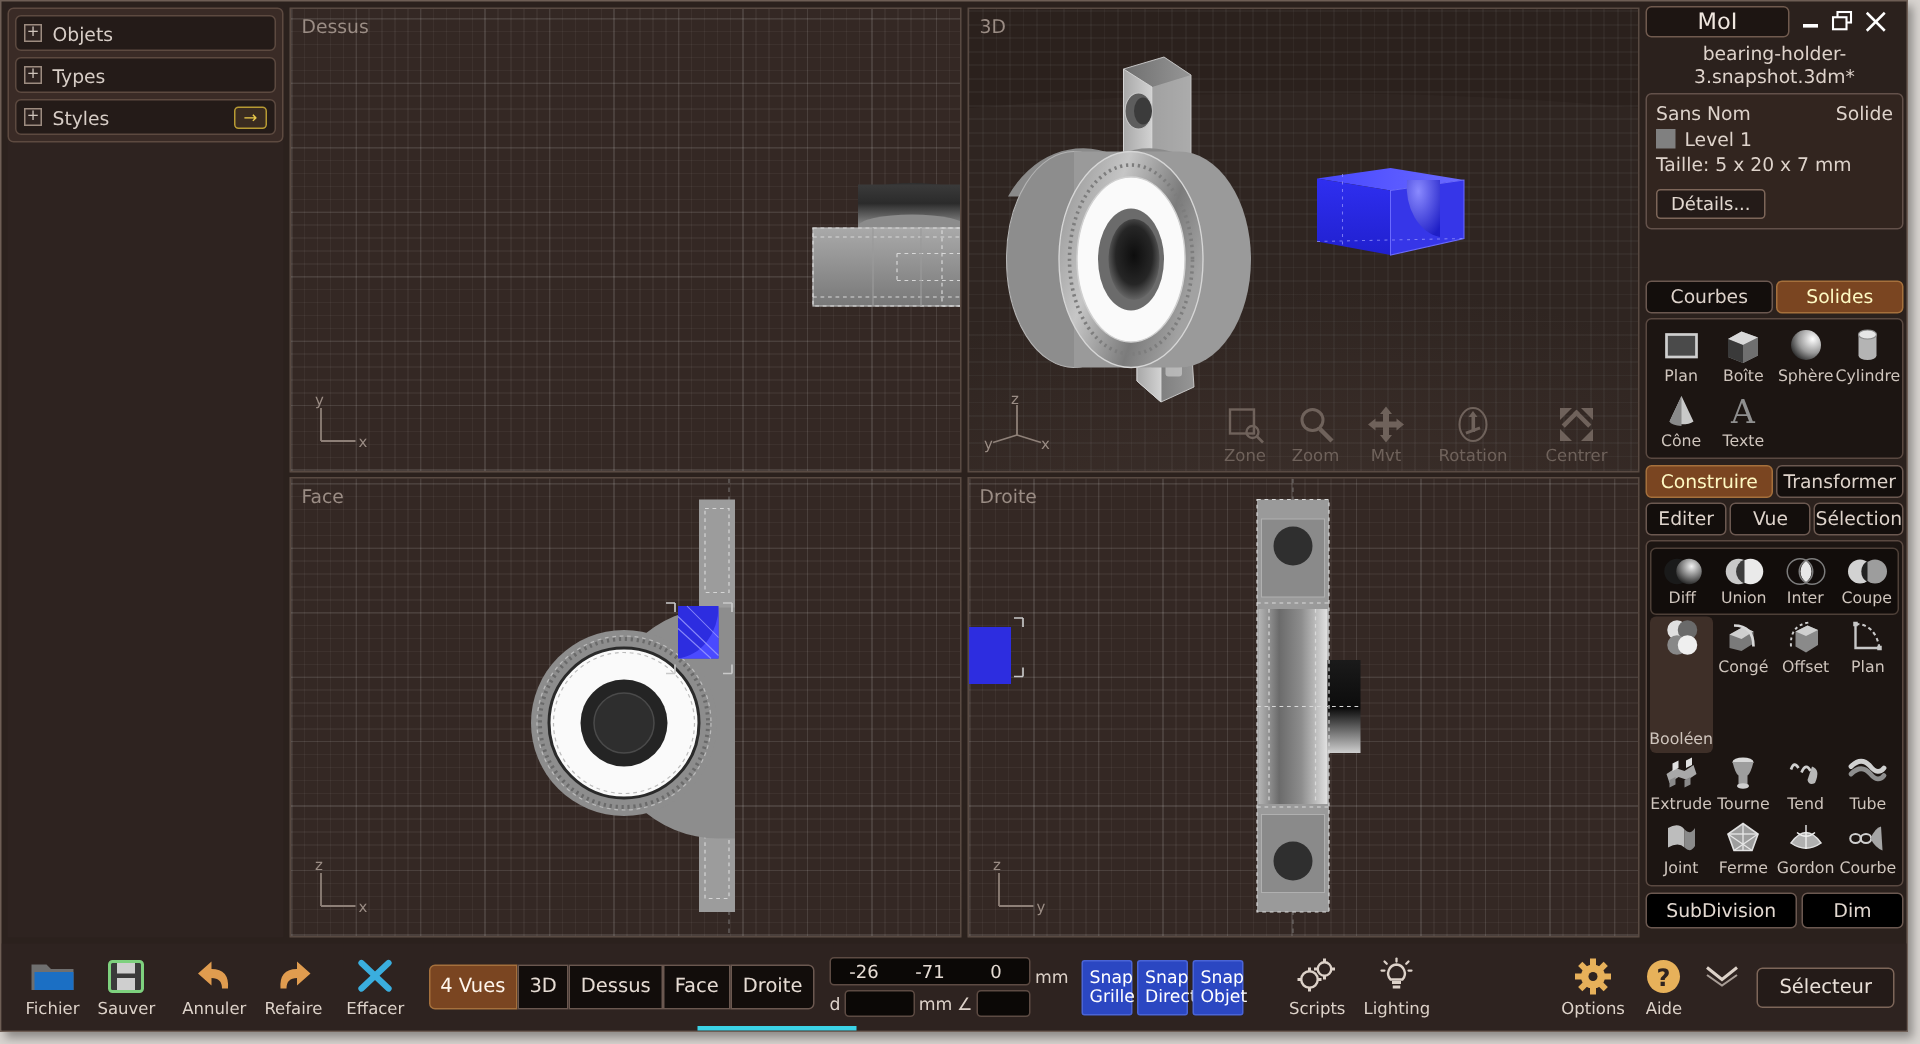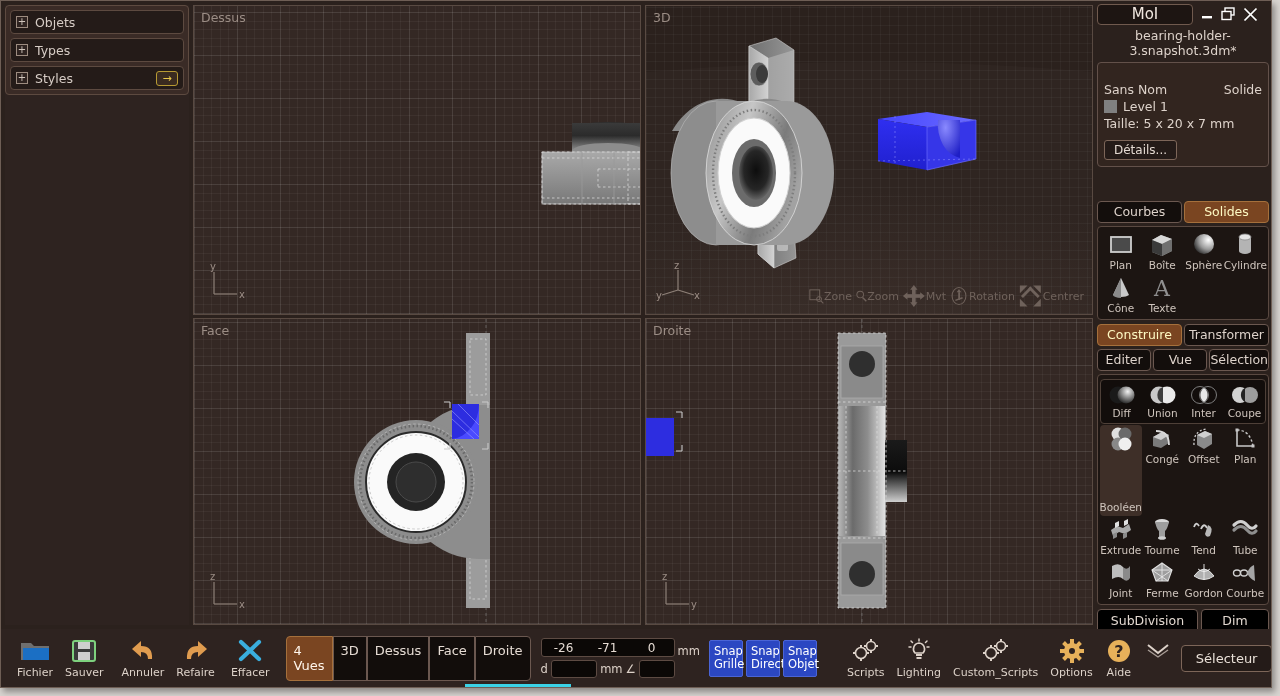--- a/index.html
+++ b/index.html
@@ -102,21 +102,21 @@
   }
   .axis-ind svg { display: block; }
 
   
   #vp3d-nav {
     position: absolute; right: 8px; bottom: 4px;
     display: flex; align-items: flex-end; gap: 3px; z-index: 7;
   }
   .nav-item {
     width: 66px;
-    display: flex; flex-direction: row; align-items: center;
+    display: flex; flex-direction: column; align-items: center;
     color: #6f625b; font-size: 11px;
   }
   .nav-item.narrow { width: 44px; }
   .nav-item svg { display: block; margin-bottom: 1px; }
 
   
   #right-panel {
     position: absolute; left: 1096px; top: 2px;
     width: 172px; height: 622px;
   }
@@ -142,21 +142,21 @@
     text-align: center;
     color: #ded3cb;
     font-size: 12.5px;
     line-height: 15px;
     padding: 1px 4px 4px;
   }
   .panel-block {
     background: #32251f;
     border: 1px solid #63514a;
     border-radius: 4px;
-    padding: 18px 6px 6px;
+    padding: 4px 6px 6px;
     margin-bottom: 4px;
   }
   .obj-line { display: flex; justify-content: space-between;
               color: #ded3cb; font-size: 12.5px; line-height: 17px; }
   .obj-level { display: flex; align-items: center; gap: 6px;
                color: #ded3cb; font-size: 12.5px; line-height: 17px; }
   .swatch { width: 13px; height: 13px; background: #808080; display: inline-block; }
   .obj-size { color: #ded3cb; font-size: 12.5px; line-height: 18px; }
   .small-btn {
     display: inline-block;
@@ -984,39 +984,20 @@
         <g stroke="#ddd2c9" stroke-width="1.5" stroke-linecap="round">
           <line x1="15" y1="1" x2="15" y2="3"></line>
             <line x1="5" y1="9" x2="7" y2="9"></line>
           <line x1="23" y1="9" x2="25" y2="9"></line>
             <line x1="7" y1="3" x2="8.5" y2="4.5"></line>
           <line x1="23" y1="3" x2="21.5" y2="4.5"></line>
         </g>
       </svg>
       <span>Lighting</span>
     </div>
-    <div class="bb-icon">
-      <svg width="32" height="26" viewBox="0 0 32 26">
-        <g fill="none" stroke="#ddd2c9" stroke-width="1.6">
-          <circle cx="21" cy="8" r="4.5"></circle>
-            <circle cx="11" cy="15" r="5.5"></circle>
-        </g>
-        <g fill="#ddd2c9">
-          <rect x="20" y="1" width="2" height="3"></rect>
-            <rect x="20" y="12" width="2" height="3"></rect>
-          <rect x="14" y="7" width="3" height="2"></rect>
-            <rect x="25" y="7" width="3" height="2"></rect>
-          <rect x="10" y="7" width="2" height="3"></rect>
-            <rect x="10" y="20" width="2" height="3"></rect>
-          <rect x="3" y="14" width="3" height="2"></rect>
-            <rect x="16" y="14" width="3" height="2"></rect>
-        </g>
-      </svg>
-      <span>Custom_Scripts</span>
-    </div>
 
     <div class="spacer-flex"></div>
 
     <div class="bb-icon">
       <svg width="30" height="26" viewBox="0 0 30 26">
         <g fill="#e7b15a">
           <circle cx="15" cy="13" r="8"></circle>
           <rect x="13" y="1" width="4" height="5"></rect>
             <rect x="13" y="20" width="4" height="5"></rect>
           <rect x="3" y="11" width="5" height="4"></rect>

